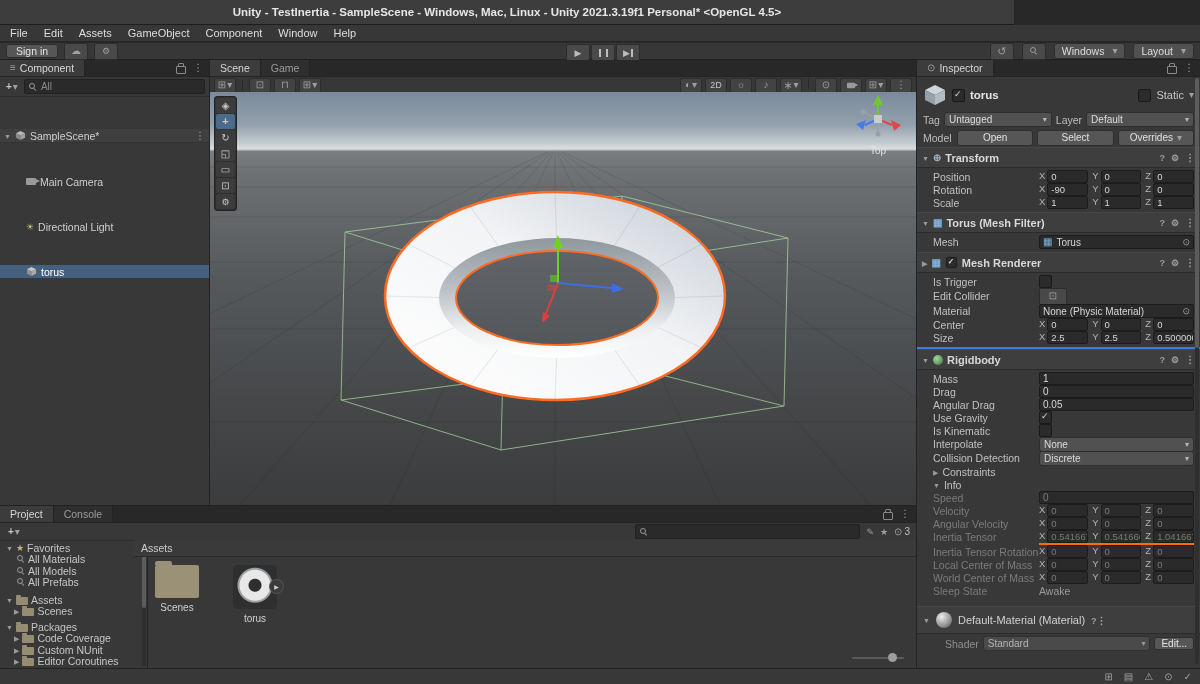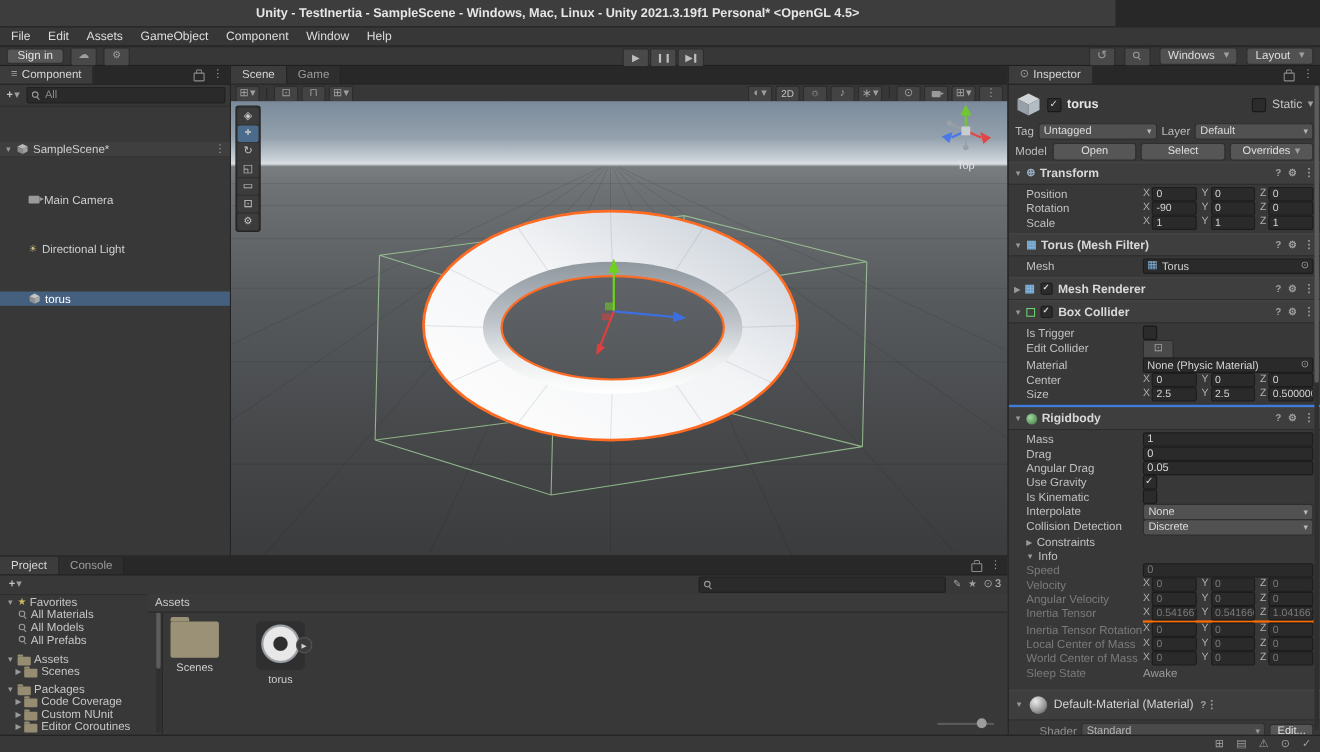--- a/index.html
+++ b/index.html
@@ -553,31 +553,20 @@
       <span class="ic i-meshgrid" style="color:#b9a4d8;"></span>
       <span class="cbx on" style="transform:scale(.85);"></span>
       <span>Mesh Renderer</span>
       <span class="hr">
           <span class="ic i-help"></span>
           <span class="ic i-preset"></span>
           <span class="ic i-kebab"></span>
         </span>
     </div>
 
-    <div class="chead">
-      <span class="ic i-fold-o"></span>
-      <span class="bcol"></span>
-      <span class="cbx on" style="transform:scale(.85);"></span>
-      <span>Box Collider</span>
-      <span class="hr">
-          <span class="ic i-help"></span>
-          <span class="ic i-preset"></span>
-          <span class="ic i-kebab"></span>
-        </span>
-    </div>
     <div class="sec">
       <div class="irow">
         <span class="lbl">Is Trigger</span>
         <span class="cbx"></span>
       </div>
       <div class="irow" style="height:16px;">
         <span class="lbl">Edit Collider</span>
         <span class="tbtn" style="width:26px;">
             <span class="ic i-trans"></span>
           </span>

